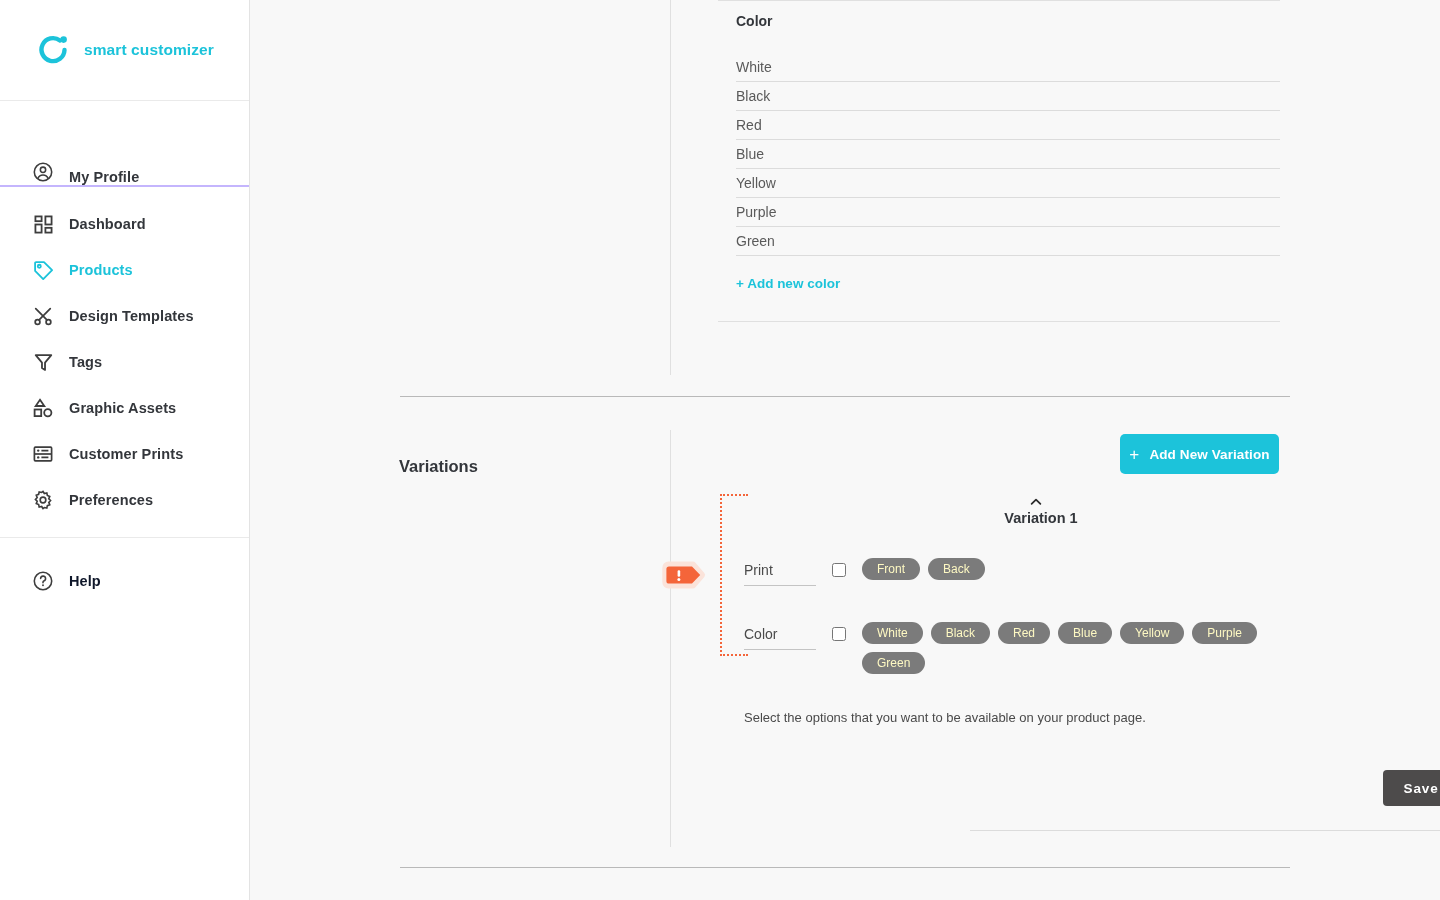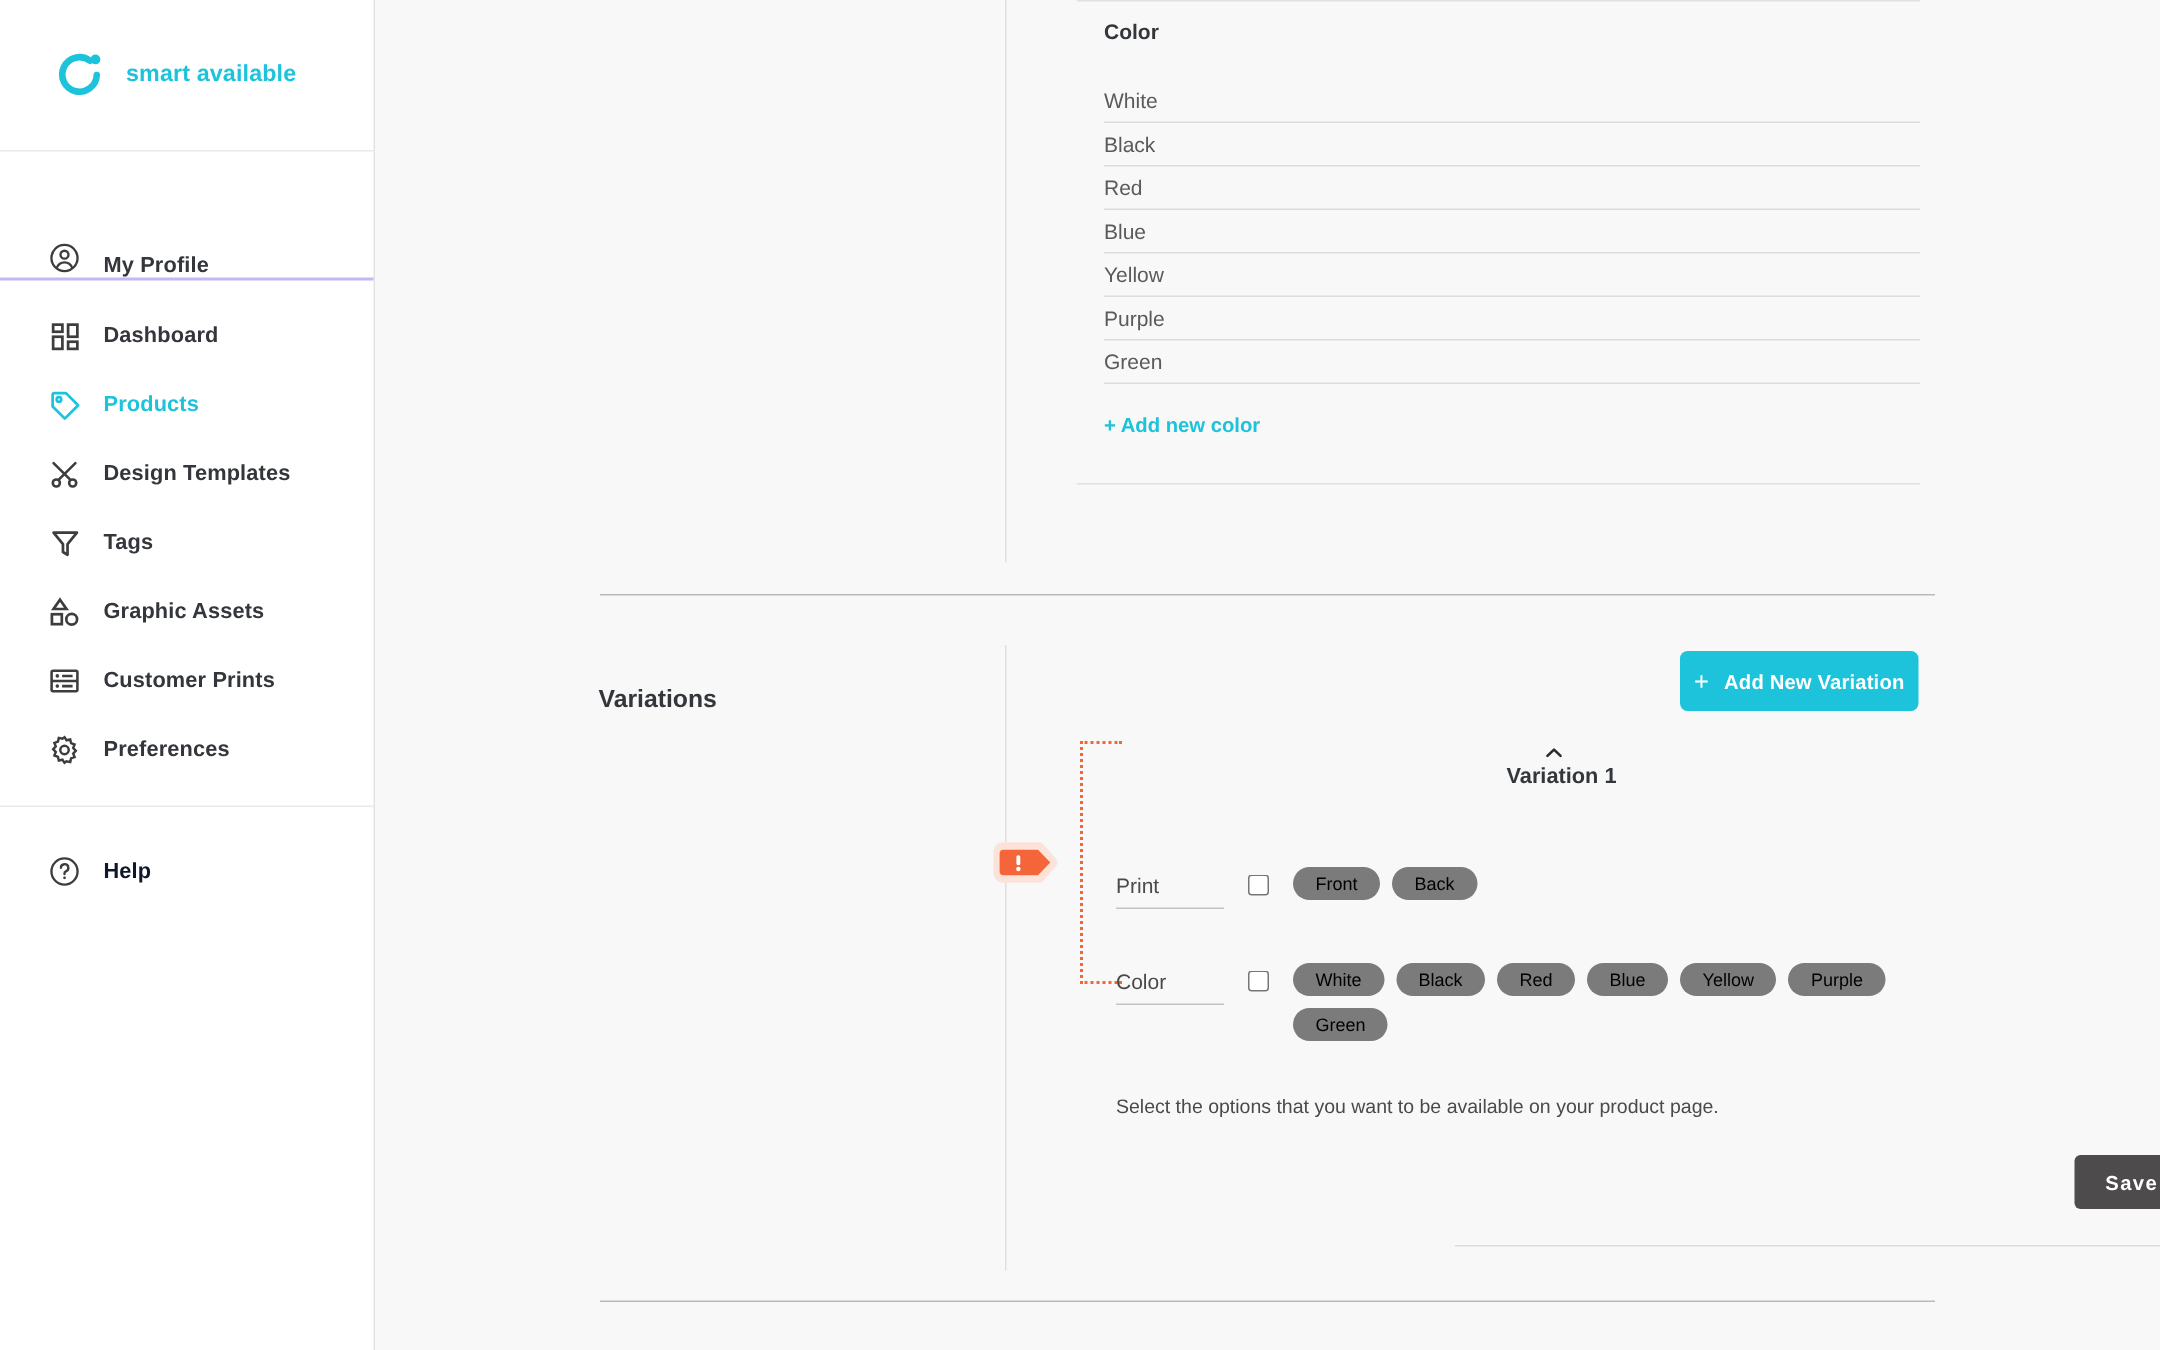--- a/index.html
+++ b/index.html
@@ -161,21 +161,21 @@
   .chev {
     width: 16px; height: 16px;
     display: flex; align-items: center; justify-content: center;
     color: #2b2b2b;
   }
   .variation-name {
     margin-left: 10px;
     font-size: 14.5px; font-weight: bold; color: #33363b;
   }
 
-  .opt-row { display: flex; align-items: flex-start; margin-top: 52px; padding-left: 24px; }
+  .opt-row { display: flex; align-items: flex-start; margin-top: 32px; padding-left: 24px; }
   .opt-row.second { margin-top: 36px; }
 
   .opt-label {
     width: 72px; flex: 0 0 72px;
     font-size: 14px; color: #4a4a4a;
     border-bottom: 1px solid #c4c4c4;
     padding-bottom: 7px;
     margin-top: 4px;
   }
   .opt-check { margin-left: 16px; margin-top: 5px; }
@@ -187,21 +187,21 @@
   }
   .pill-wrap {
     margin-left: 16px;
     display: flex; flex-wrap: wrap; gap: 8px;
     width: 420px;
   }
   .pill {
     height: 22px;
     padding: 4px 15px;
     background: #7b7b7b;
-    color: #000000;
+    color: #fef9c3;
     border-radius: 11px;
     font-size: 12px;
     display: flex; align-items: center; justify-content: center;
     cursor: pointer;
     white-space: nowrap;
   }
 
   .helper-text {
     margin-top: 36px; padding-left: 24px;
     font-size: 13px; color: #4a4a4a;
@@ -231,21 +231,21 @@
 
   <div class="sidebar">
 
     <div class="logo-block">
       <div class="logo-mark">
         <svg width="34" height="34" viewBox="0 0 34 34">
           <path d="M24 7.5 A11.5 11.5 0 1 0 28.5 17" fill="none" stroke="#1cc3da" stroke-width="4.4" stroke-linecap="round"></path>
           <circle cx="27.6" cy="6.6" r="3.3" fill="#1cc3da"></circle>
         </svg>
       </div>
-      <div class="logo-text">smart available</div>
+      <div class="logo-text">smart customizer</div>
     </div>
 
     <div class="profile-block">
       <span class="nav-icon">
         <svg width="22" height="22" viewBox="0 0 24 24" fill="none" stroke="currentColor" stroke-width="1.7">
           <circle cx="12" cy="12" r="9.5"></circle>
           <circle cx="12" cy="9.6" r="2.9"></circle>
           <path d="M6.3 19.2c1.1-2.6 3.2-4 5.7-4s4.6 1.4 5.7 4"></path>
         </svg>
       </span>

